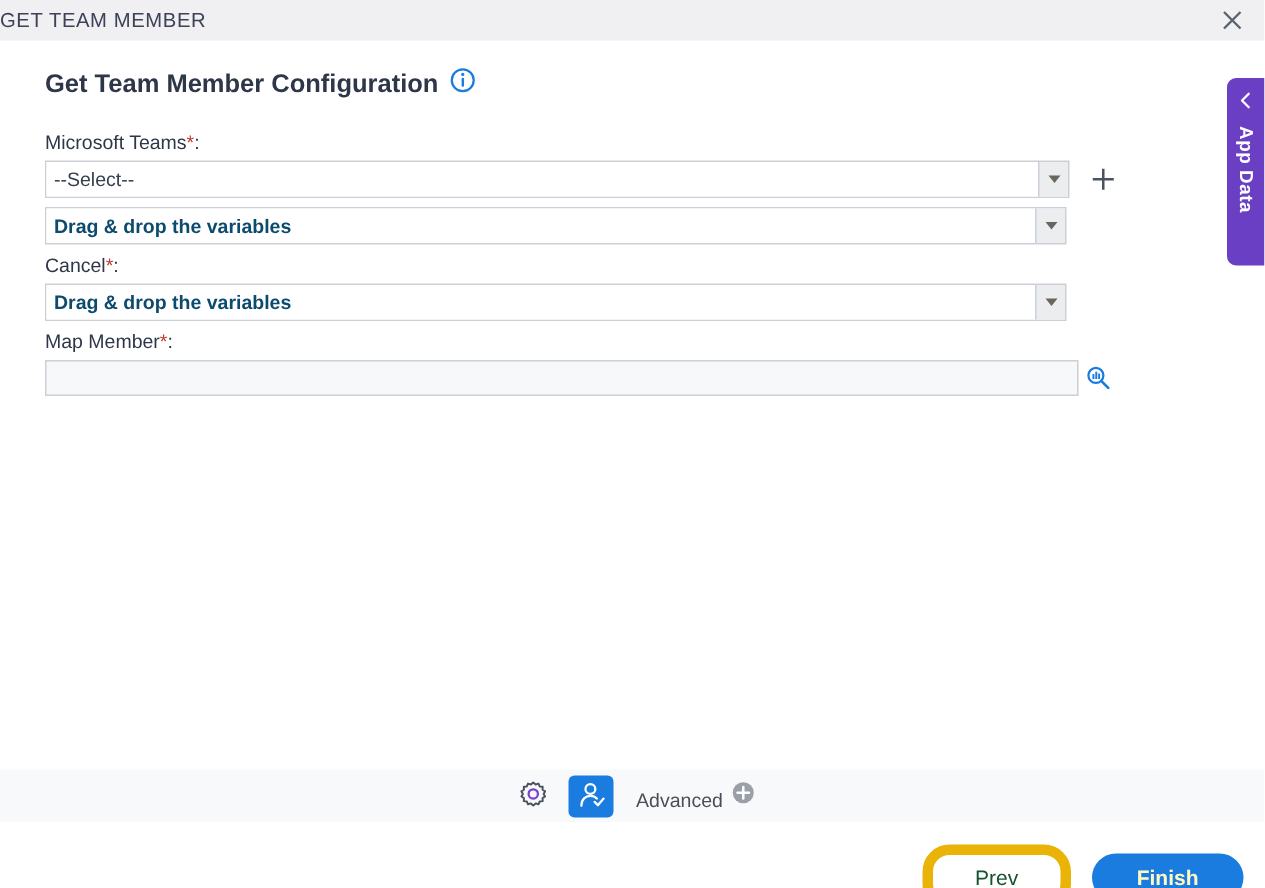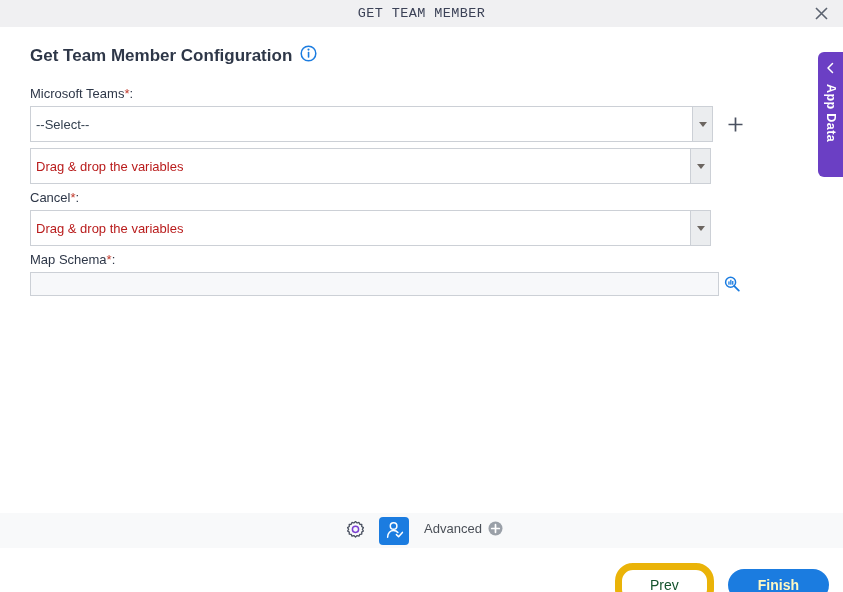--- a/index.html
+++ b/index.html
@@ -12,23 +12,22 @@
     overflow: hidden;
     position: relative;
   }
 
   
   .titlebar {
     height: 27px;
     background: #f0f0f2;
     display: flex;
     align-items: center;
-    justify-content: center;
+    justify-content: flex-start;
     position: relative;
-    font-family: Liberation Mono, monospace;
   }
   .titlebar-text {
     font-size: 13.5px;
     color: #3c4257;
     letter-spacing: 0.4px;
   }
   .close-btn {
     position: absolute;
     right: 10px;
     top: 50%;
@@ -68,35 +67,35 @@
     margin-bottom: 5px;
     display: block;
   }
   .req { color: #c0392b; }
 
   .control-row { display: flex; align-items: center; }
 
   .select-wrap {
     display: flex;
     width: 683px;
-    height: 36px;
+    height: 25px;
     border: 1px solid #ccd0d6;
     background: #fff;
   }
   .select-wrap.narrow { width: 681px; }
   .select-value {
     flex: 1;
     display: flex;
     align-items: center;
     padding-left: 5px;
     font-size: 13px;
     color: #33404f;
     background: #fff;
   }
-  .select-value.placeholder { color: #b91c1c; }
+  .select-value.placeholder { color: #0c4a6e; font-weight: bold; }
   .select-arrow {
     width: 20px;
     border-left: 1px solid #ccd0d6;
     background: #ebedef;
     display: flex;
     align-items: center;
     justify-content: center;
     cursor: pointer;
   }
   .caret {
@@ -175,21 +174,21 @@
   }
   .tool-icon.active {
     background: #1b7ce0;
     border-radius: 4px;
     width: 30px;
     height: 28px;
     margin-left: 9px;
   }
   .advanced {
     display: flex;
-    align-items: flex-start;
+    align-items: flex-end;
     gap: 6px;
     margin-left: 15px;
     cursor: pointer;
   }
   .advanced-label { font-size: 13px; color: #4a4f57; }
 
   
   .actions {
     position: absolute;
     top: 553px;
@@ -289,21 +288,21 @@
       <div class="select-wrap narrow">
         <div class="select-value placeholder">Drag &amp; drop the variables</div>
         <div class="select-arrow">
             <span class="caret"></span>
           </div>
       </div>
     </div>
   </div>
 
   <div class="field">
-    <label class="field-label"><span>Map Schema</span><span class="req">*</span><span>:</span></label>
+    <label class="field-label"><span>Map Member</span><span class="req">*</span><span>:</span></label>
     <div class="control-row">
       <input class="schema-input" type="text" value="" style="">
       <span class="schema-search">
         <svg width="16" height="16" viewBox="0 0 16 16">
           <circle cx="6.6" cy="6.3" r="5" fill="#fff" stroke="#1b7ce0" stroke-width="1.5"></circle>
           <rect x="4.3" y="5.4" width="1.3" height="3.3" fill="#1b7ce0"></rect>
           <rect x="6.2" y="3.8" width="1.3" height="4.9" fill="#1b7ce0"></rect>
           <rect x="8.1" y="5.0" width="1.3" height="3.7" fill="#1b7ce0"></rect>
           <path d="M10.3 10.1 L14.8 14.6" stroke="#1b7ce0" stroke-width="1.8" fill="none" stroke-linecap="round"></path>
         </svg>

